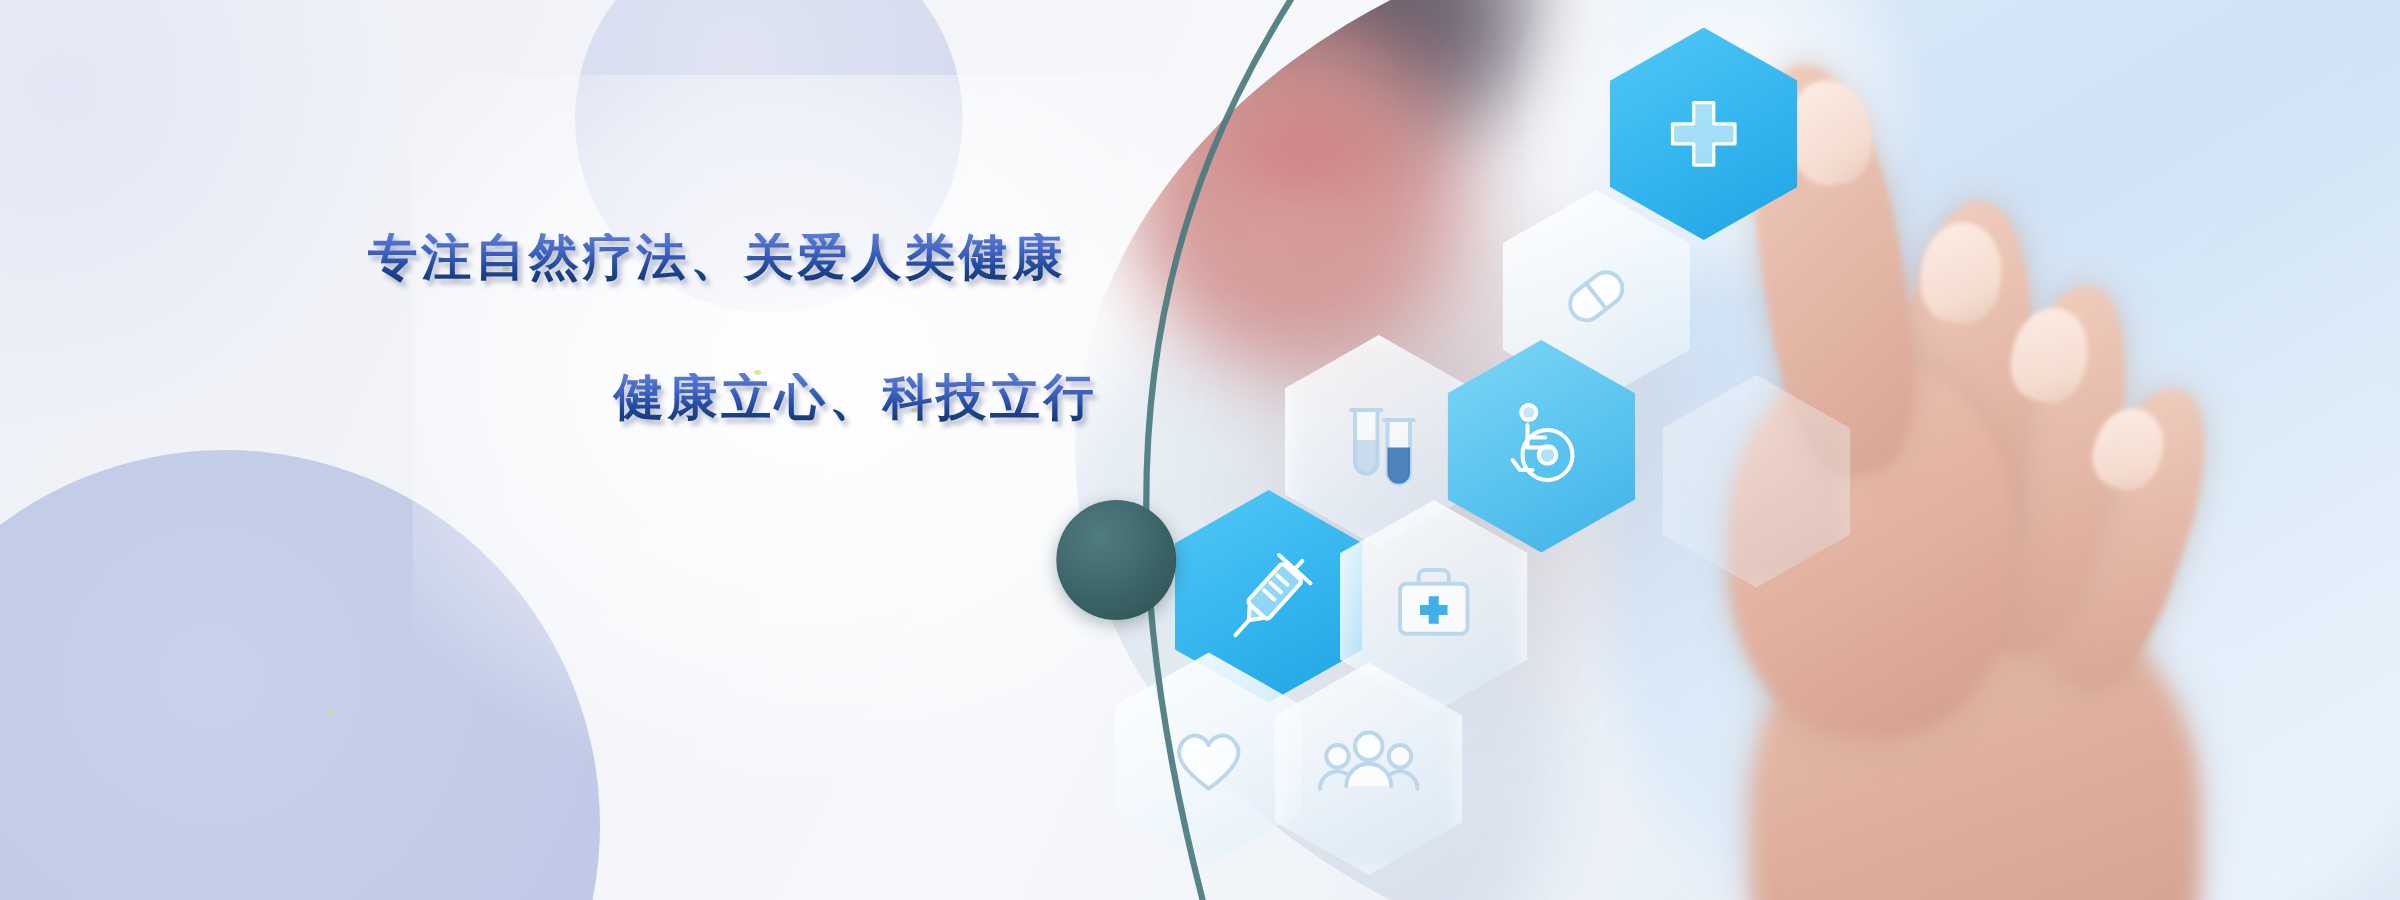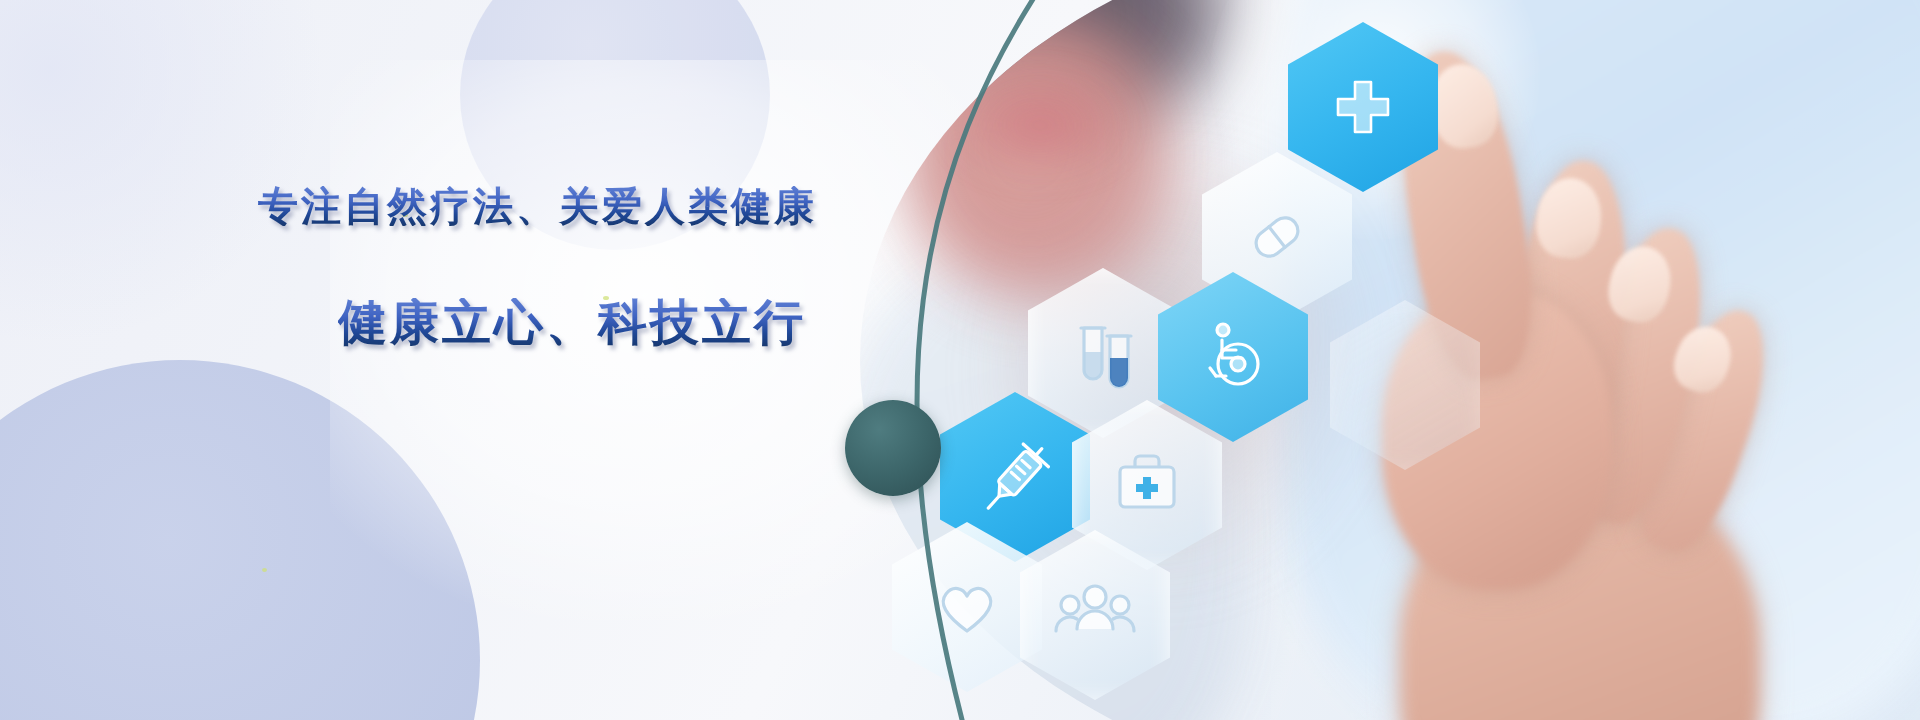--- a/index.html
+++ b/index.html
@@ -38,23 +38,24 @@
   .headline{
     font-weight:bold;
     letter-spacing:3px;
     line-height:1;
     white-space:nowrap;
     background:linear-gradient(180deg,#5f7fd4 0%,#3f63c2 38%,#1f4796 72%,#17386f 100%);
     -webkit-background-clip:text;background-clip:text;
     color:transparent;
     -webkit-text-fill-color:transparent;
     filter:drop-shadow(3px 4px 2px rgba(90,100,140,.42));
+    margin-left:36px;
   }
   #headline-1{font-size:40px;}
-  #headline-2{font-size:49px;margin-top:72px;margin-left:80px;}
+  #headline-2{font-size:40px;margin-top:72px;margin-left:80px;text-align:right;}
 
   
   #photo-panel{
     position:absolute;left:860px;top:-80px;
     width:1060px;height:880px;
     border-radius:56% 0 0 56% / 50% 0 0 50%;
     overflow:hidden;
   }
   #photo-inner{position:absolute;inset:0;}
 

